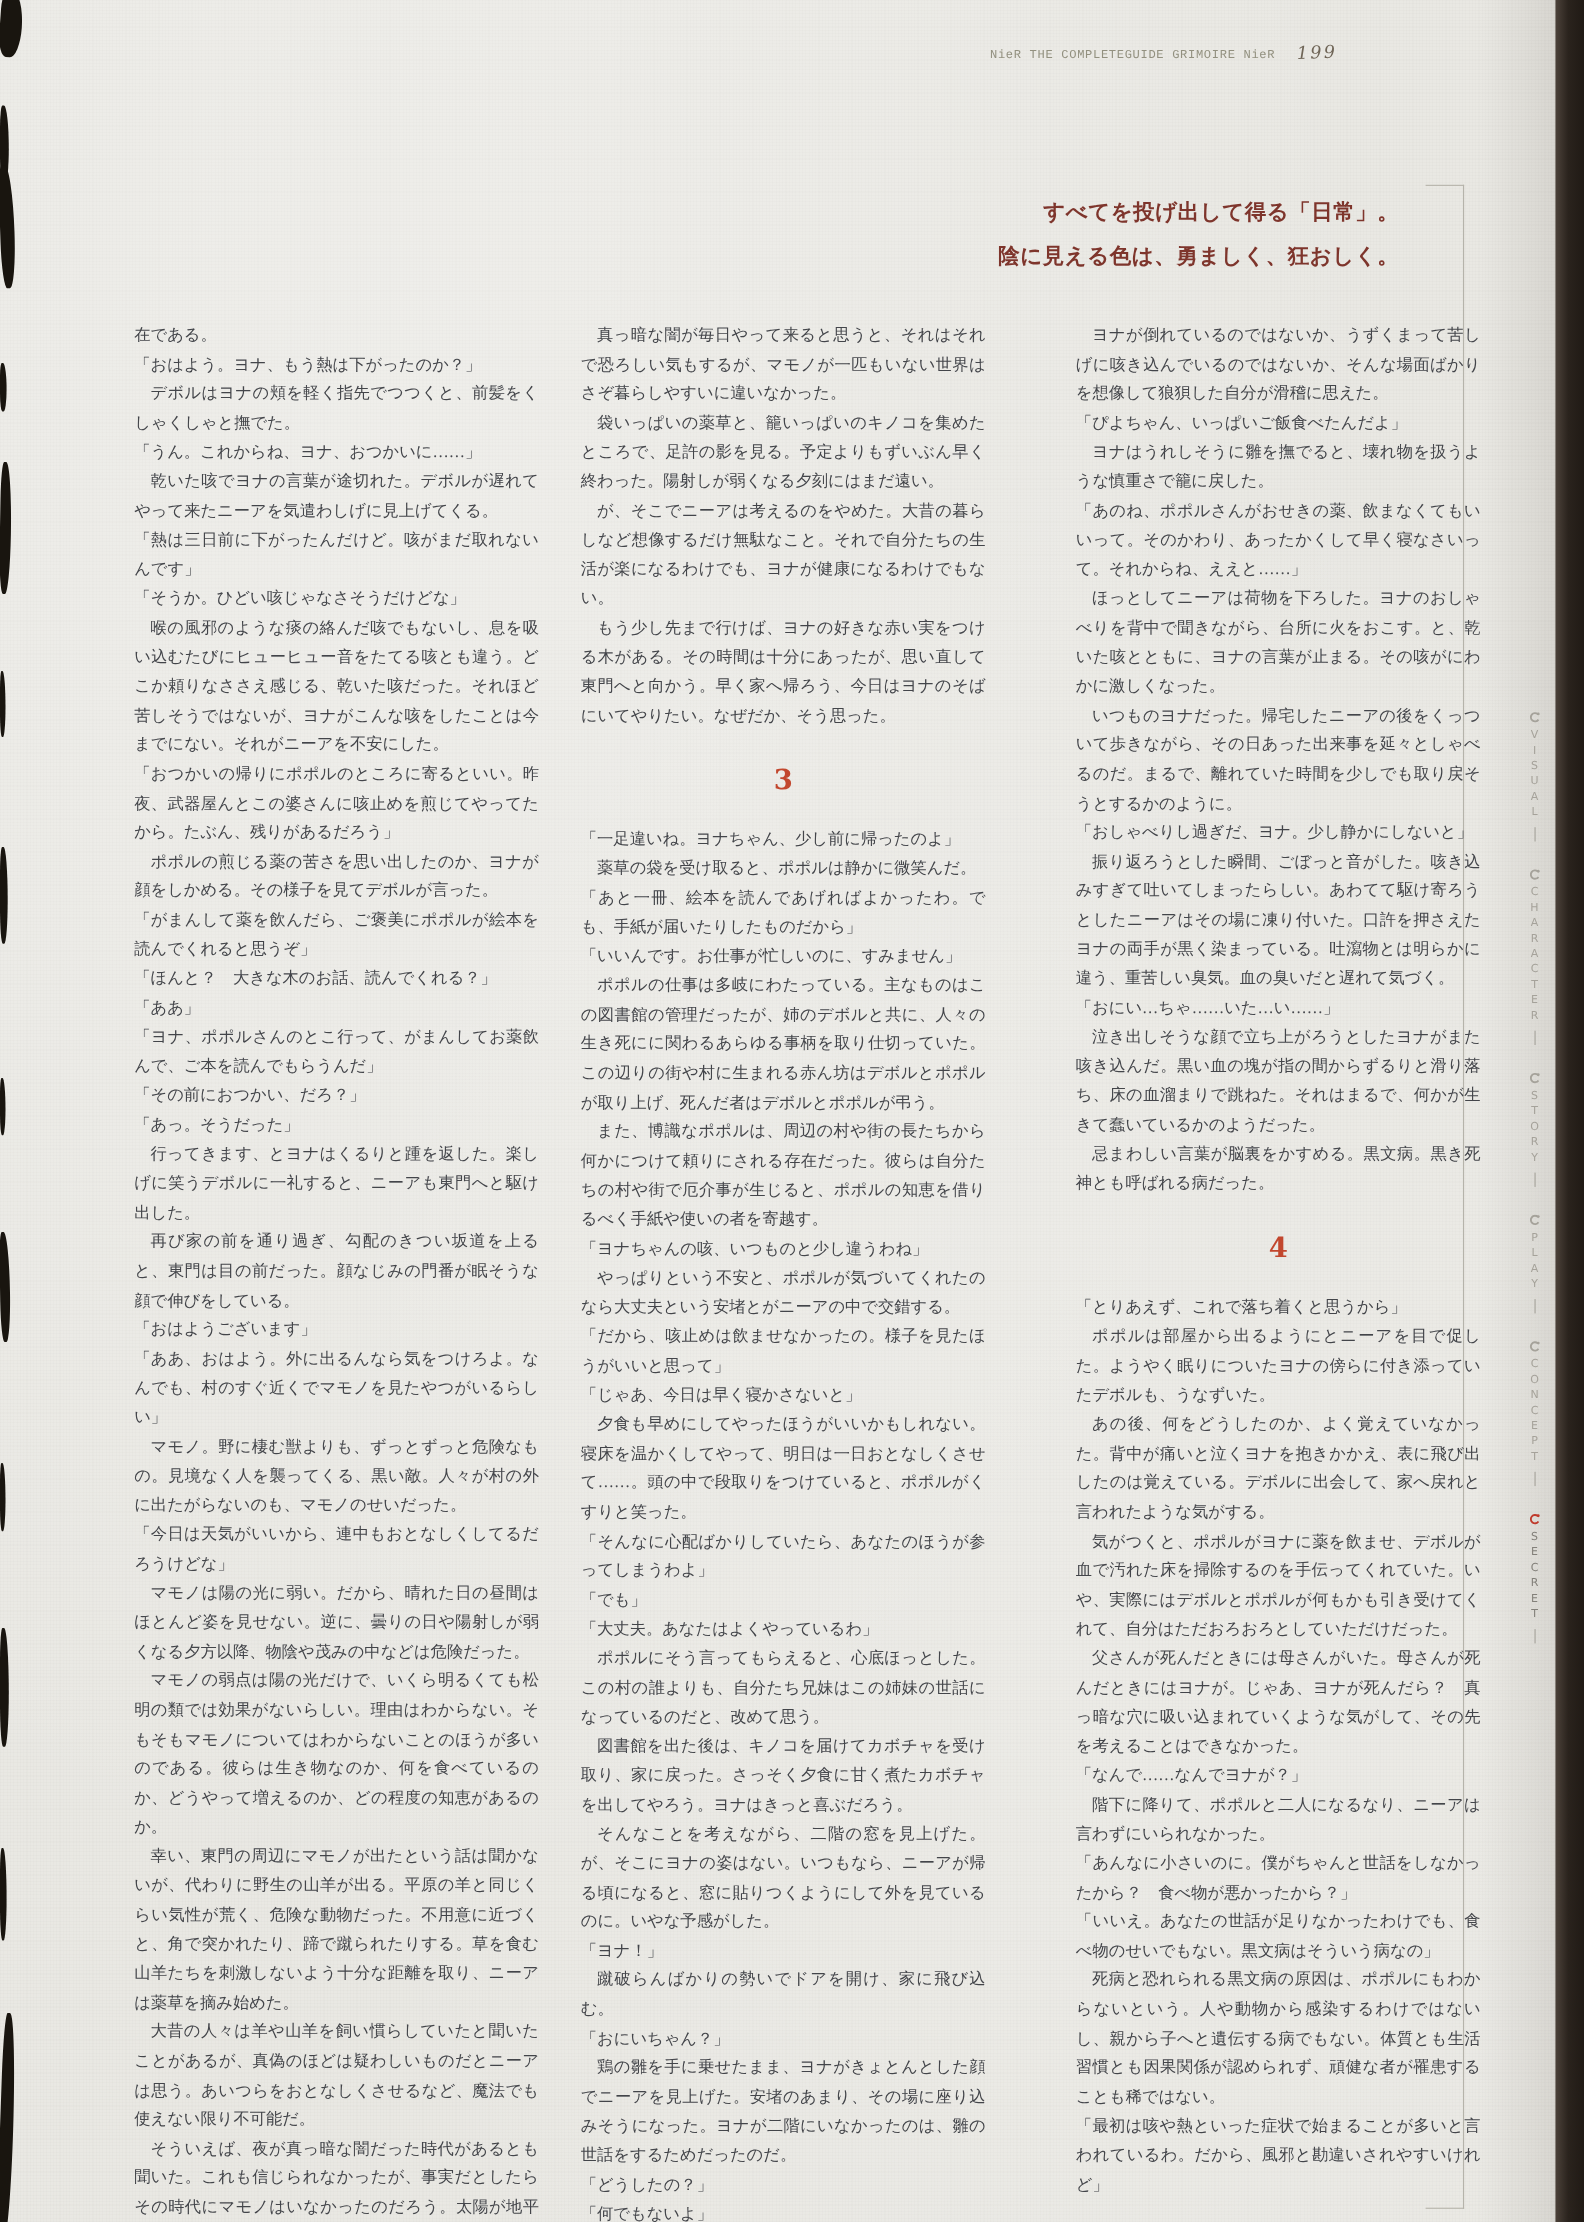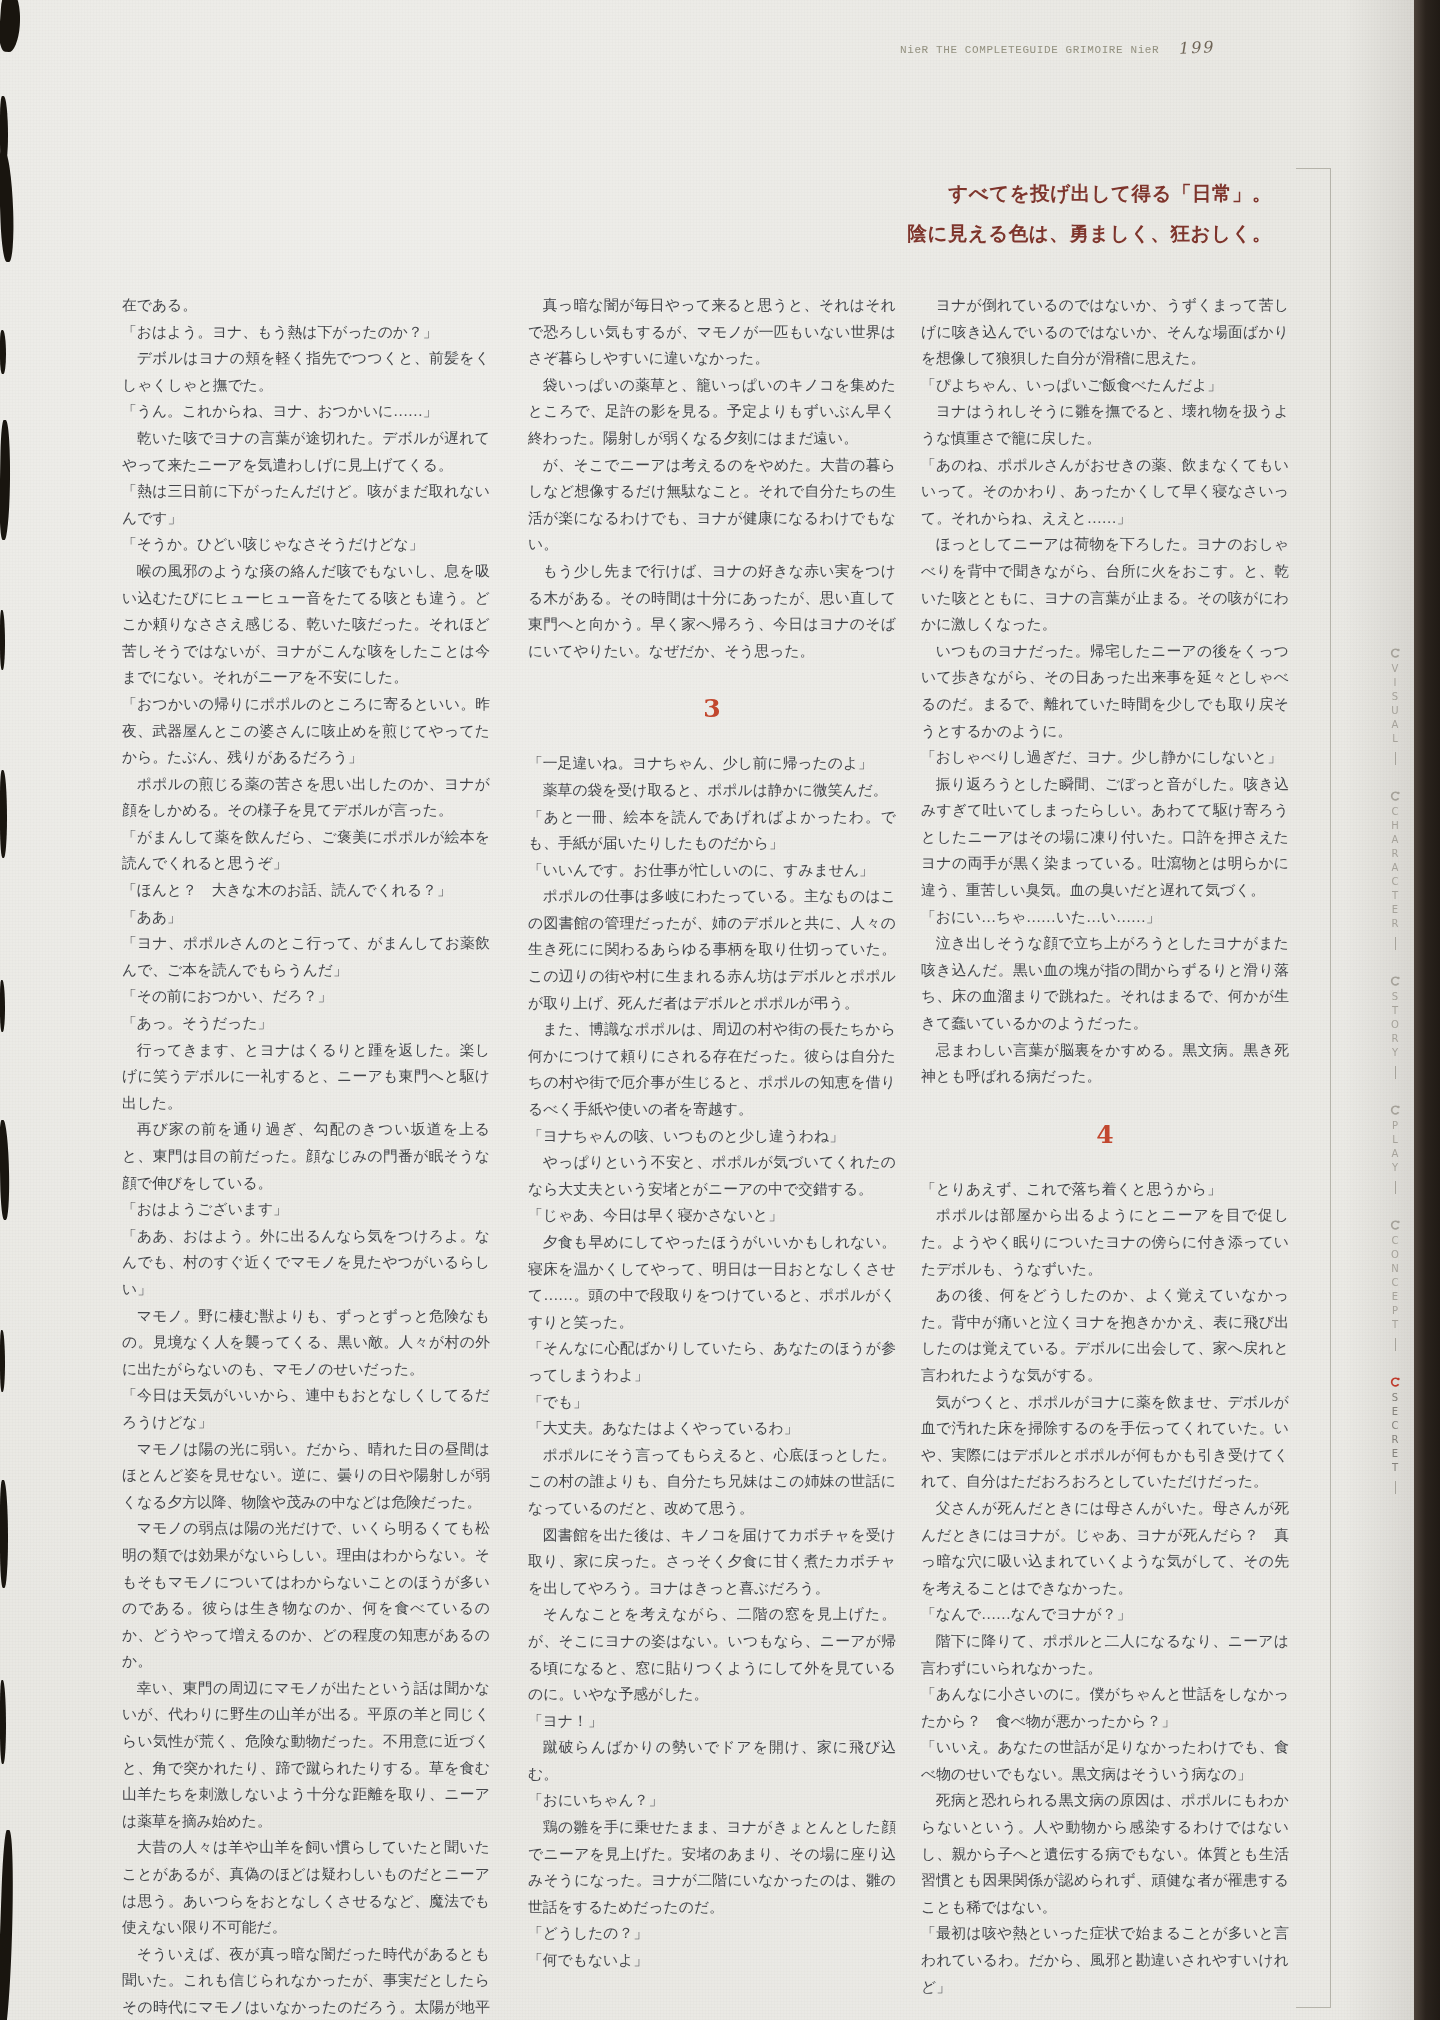--- a/index.html
+++ b/index.html
@@ -31,21 +31,21 @@
     font-weight:bold;font-size:19.5px;line-height:40px;color:#7e352c;
     letter-spacing:.5px;}
   
   .rule{position:absolute;background:#b5b3aa;}
   #bracket-v{left:1330px;top:168px;width:1px;height:1840px;}
   #bracket-top{left:1296px;top:168px;width:35px;height:1px;}
   #bracket-bottom{left:1296px;top:2007px;width:35px;height:1px;}
   
   .column{position:absolute;top:292px;width:368px;font-size:14.8px;
     line-height:26.6px;color:#43454a;text-align:justify;}
-  #col-a{left:122px;} #col-b{left:528px;} #col-c{left:921px;}
+  #col-a{left:122px;} #col-b{left:528px;} #col-c{left:978px;}
   .blk{margin:0;}
   .blk.indent{text-indent:1em;}
   .blk.section{text-align:center;text-indent:0;font-size:25px;font-weight:bold;
     color:#c2472e;margin:30px 0 26px;line-height:30px;
     font-family:"DejaVu Serif",serif;}
   
   #sidebar-tabs{position:absolute;left:1382px;top:646px;width:26px;
     display:flex;flex-direction:column;align-items:center;}
   .tab{display:flex;flex-direction:column;align-items:center;margin-bottom:24px;
     color:#a5a29a;}
@@ -130,20 +130,21 @@
     <p class="blk indent">もう少し先まで行けば、ヨナの好きな赤い実をつける木がある。その時間は十分にあったが、思い直して東門へと向かう。早く家へ帰ろう、今日はヨナのそばにいてやりたい。なぜだか、そう思った。</p>
     <p class="blk section">3</p>
     <p class="blk dialog">「一足違いね。ヨナちゃん、少し前に帰ったのよ」</p>
     <p class="blk indent">薬草の袋を受け取ると、ポポルは静かに微笑んだ。</p>
     <p class="blk dialog">「あと一冊、絵本を読んであげればよかったわ。でも、手紙が届いたりしたものだから」</p>
     <p class="blk dialog">「いいんです。お仕事が忙しいのに、すみません」</p>
     <p class="blk indent">ポポルの仕事は多岐にわたっている。主なものはこの図書館の管理だったが、姉のデボルと共に、人々の生き死にに関わるあらゆる事柄を取り仕切っていた。この辺りの街や村に生まれる赤ん坊はデボルとポポルが取り上げ、死んだ者はデボルとポポルが弔う。</p>
     <p class="blk indent">また、博識なポポルは、周辺の村や街の長たちから何かにつけて頼りにされる存在だった。彼らは自分たちの村や街で厄介事が生じると、ポポルの知恵を借りるべく手紙や使いの者を寄越す。</p>
     <p class="blk dialog">「ヨナちゃんの咳、いつものと少し違うわね」</p>
     <p class="blk indent">やっぱりという不安と、ポポルが気づいてくれたのなら大丈夫という安堵とがニーアの中で交錯する。</p>
+    <p class="blk dialog">「だから、咳止めは飲ませなかったの。様子を見たほうがいいと思って」</p>
     <p class="blk dialog">「じゃあ、今日は早く寝かさないと」</p>
     <p class="blk indent">夕食も早めにしてやったほうがいいかもしれない。寝床を温かくしてやって、明日は一日おとなしくさせて……。頭の中で段取りをつけていると、ポポルがくすりと笑った。</p>
     <p class="blk dialog">「そんなに心配ばかりしていたら、あなたのほうが参ってしまうわよ」</p>
     <p class="blk dialog">「でも」</p>
     <p class="blk dialog">「大丈夫。あなたはよくやっているわ」</p>
     <p class="blk indent">ポポルにそう言ってもらえると、心底ほっとした。この村の誰よりも、自分たち兄妹はこの姉妹の世話になっているのだと、改めて思う。</p>
     <p class="blk indent">図書館を出た後は、キノコを届けてカボチャを受け取り、家に戻った。さっそく夕食に甘く煮たカボチャを出してやろう。ヨナはきっと喜ぶだろう。</p>
     <p class="blk indent">そんなことを考えながら、二階の窓を見上げた。が、そこにヨナの姿はない。いつもなら、ニーアが帰る頃になると、窓に貼りつくようにして外を見ているのに。いやな予感がした。</p>
     <p class="blk dialog">「ヨナ！」</p>
     <p class="blk indent">蹴破らんばかりの勢いでドアを開け、家に飛び込む。</p>

